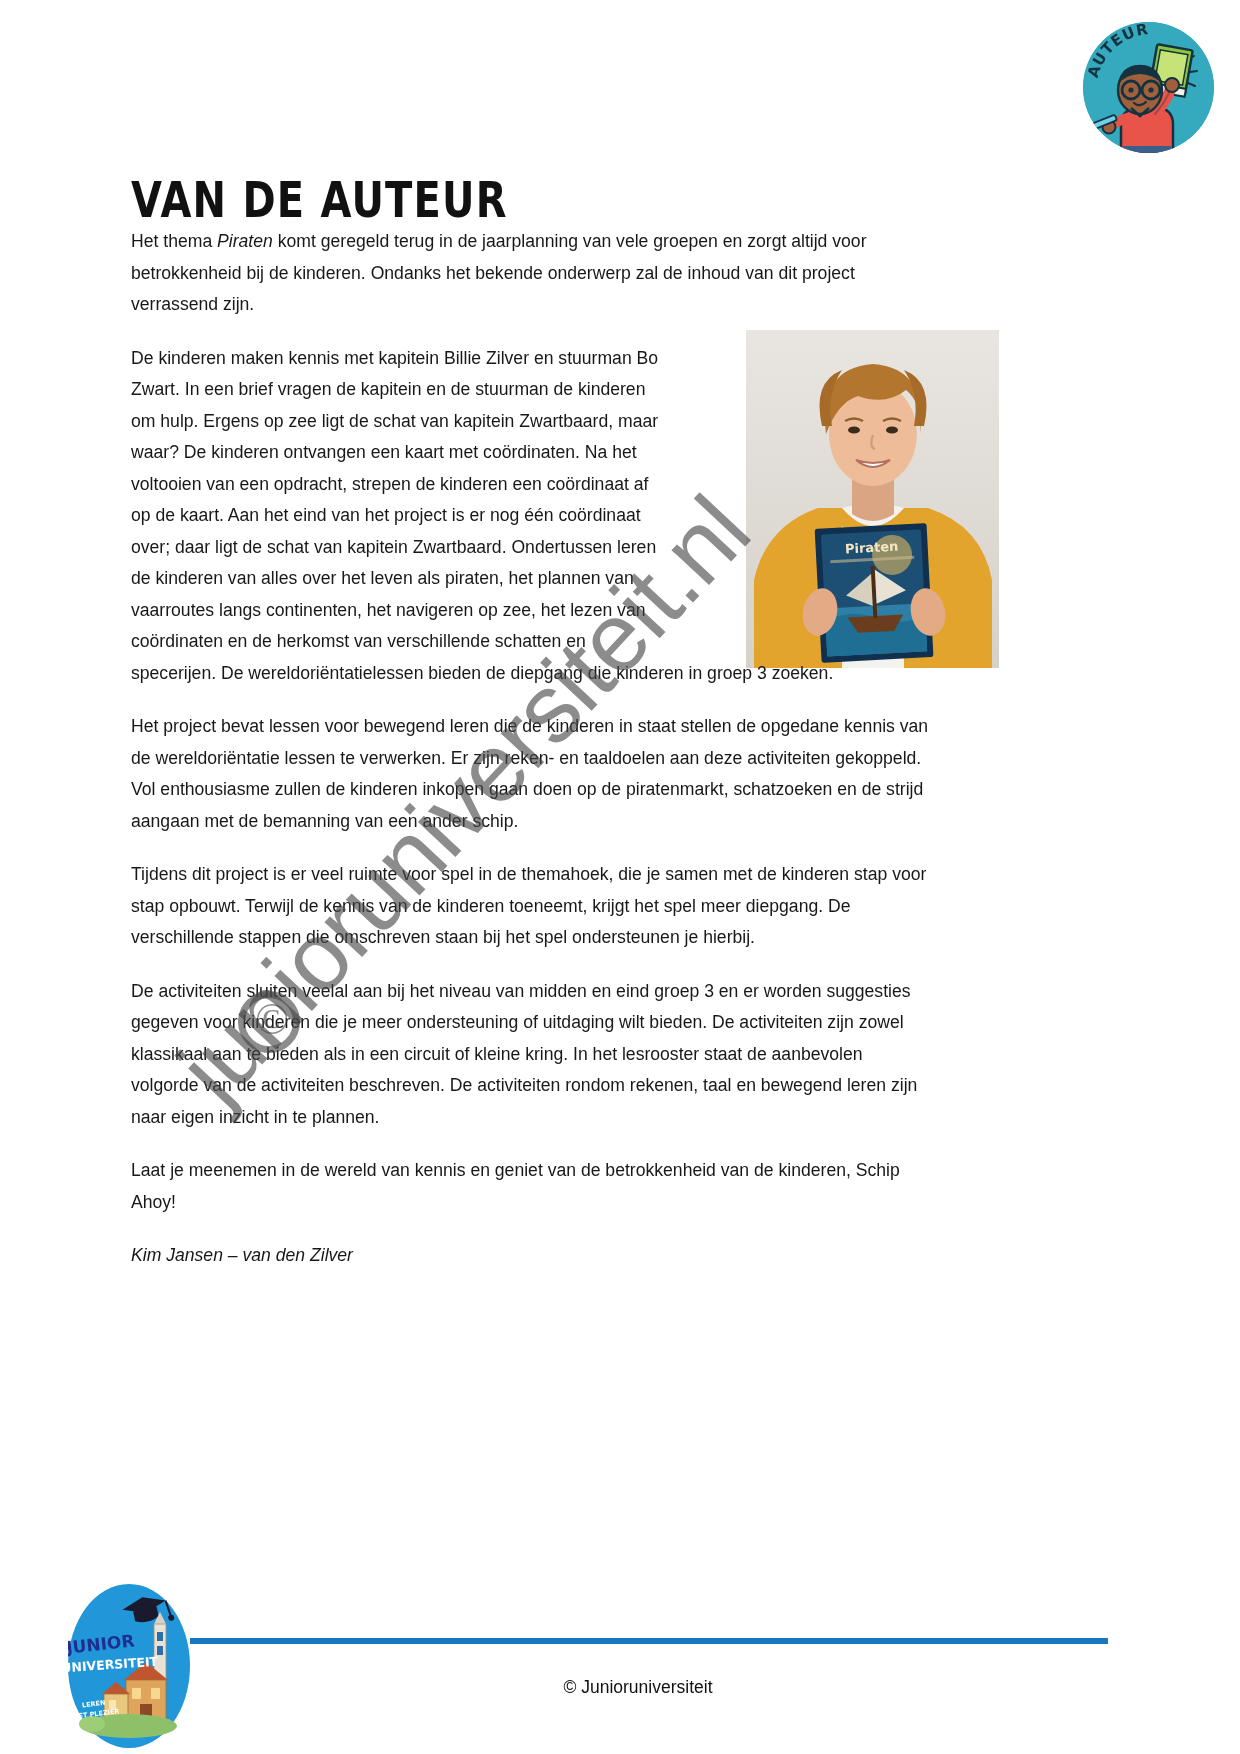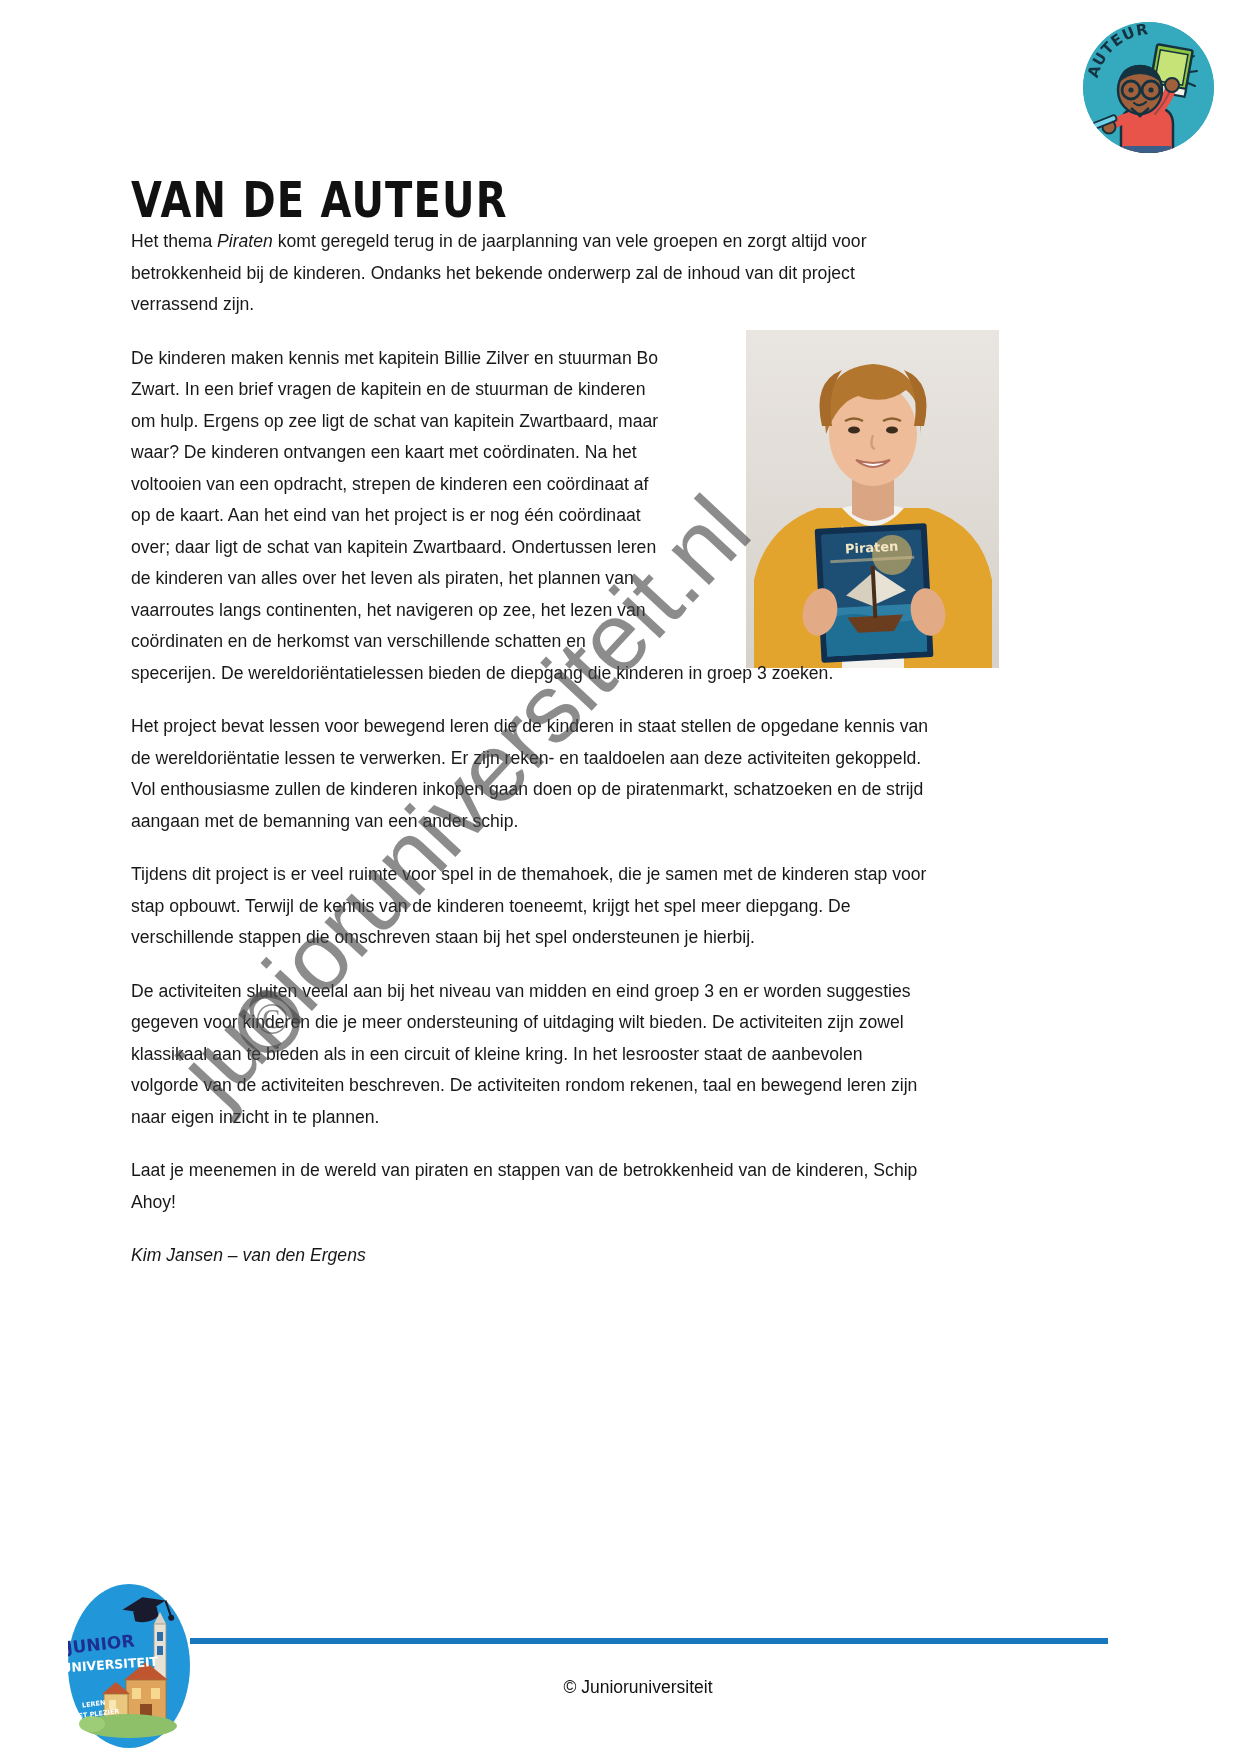--- a/index.html
+++ b/index.html
@@ -321,23 +321,23 @@
     <p><span>Het thema </span><em>Piraten</em><span> komt geregeld terug in de jaarplanning van vele groepen en zorgt altijd voor betrokkenheid bij de kinderen. Ondanks het bekende onderwerp zal de inhoud van dit project verrassend zijn.</span></p>
 
     <p>De kinderen maken kennis met kapitein Billie Zilver en stuurman Bo Zwart. In een brief vragen de kapitein en de stuurman de kinderen om hulp. Ergens op zee ligt de schat van kapitein Zwartbaard, maar waar? De kinderen ontvangen een kaart met coördinaten. Na het voltooien van een opdracht, strepen de kinderen een coördinaat af op de kaart. Aan het eind van het project is er nog één coördinaat over; daar ligt de schat van kapitein Zwartbaard. Ondertussen leren de kinderen van alles over het leven als piraten, het plannen van vaarroutes langs continenten, het navigeren op zee, het lezen van coördinaten en de herkomst van verschillende schatten en specerijen. De wereldoriëntatielessen bieden de diepgang die kinderen in groep 3 zoeken.</p>
 
     <p>Het project bevat lessen voor bewegend leren die de kinderen in staat stellen de opgedane kennis van de wereldoriëntatie lessen te verwerken. Er zijn reken- en taaldoelen aan deze activiteiten gekoppeld. Vol enthousiasme zullen de kinderen inkopen gaan doen op de piratenmarkt, schatzoeken en de strijd aangaan met de bemanning van een ander schip.</p>
 
     <p>Tijdens dit project is er veel ruimte voor spel in de themahoek, die je samen met de kinderen stap voor stap opbouwt. Terwijl de kennis van de kinderen toeneemt, krijgt het spel meer diepgang. De verschillende stappen die omschreven staan bij het spel ondersteunen je hierbij.</p>
 
     <p>De activiteiten sluiten veelal aan bij het niveau van midden en eind groep 3 en er worden suggesties gegeven voor kinderen die je meer ondersteuning of uitdaging wilt bieden. De activiteiten zijn zowel klassikaal aan te bieden als in een circuit of kleine kring. In het lesrooster staat de aanbevolen volgorde van de activiteiten beschreven. De activiteiten rondom rekenen, taal en bewegend leren zijn naar eigen inzicht in te plannen.</p>
 
-    <p>Laat je meenemen in de wereld van piraten en stappen van de betrokkenheid van de kinderen, Schip Ahoy!</p>
-
-    <p class="sig">Kim Jansen – van den Ergens</p>
+    <p>Laat je meenemen in de wereld van kennis en geniet van de betrokkenheid van de kinderen, Schip Ahoy!</p>
+
+    <p class="sig">Kim Jansen – van den Zilver</p>
   </div>
 
   <div class="watermark">
     <div class="wm-text">junioruniversiteit.nl</div>
     <div class="wm-copy">
         <span>©</span>
       </div>
   </div>
 
   <div class="footer"></div>

